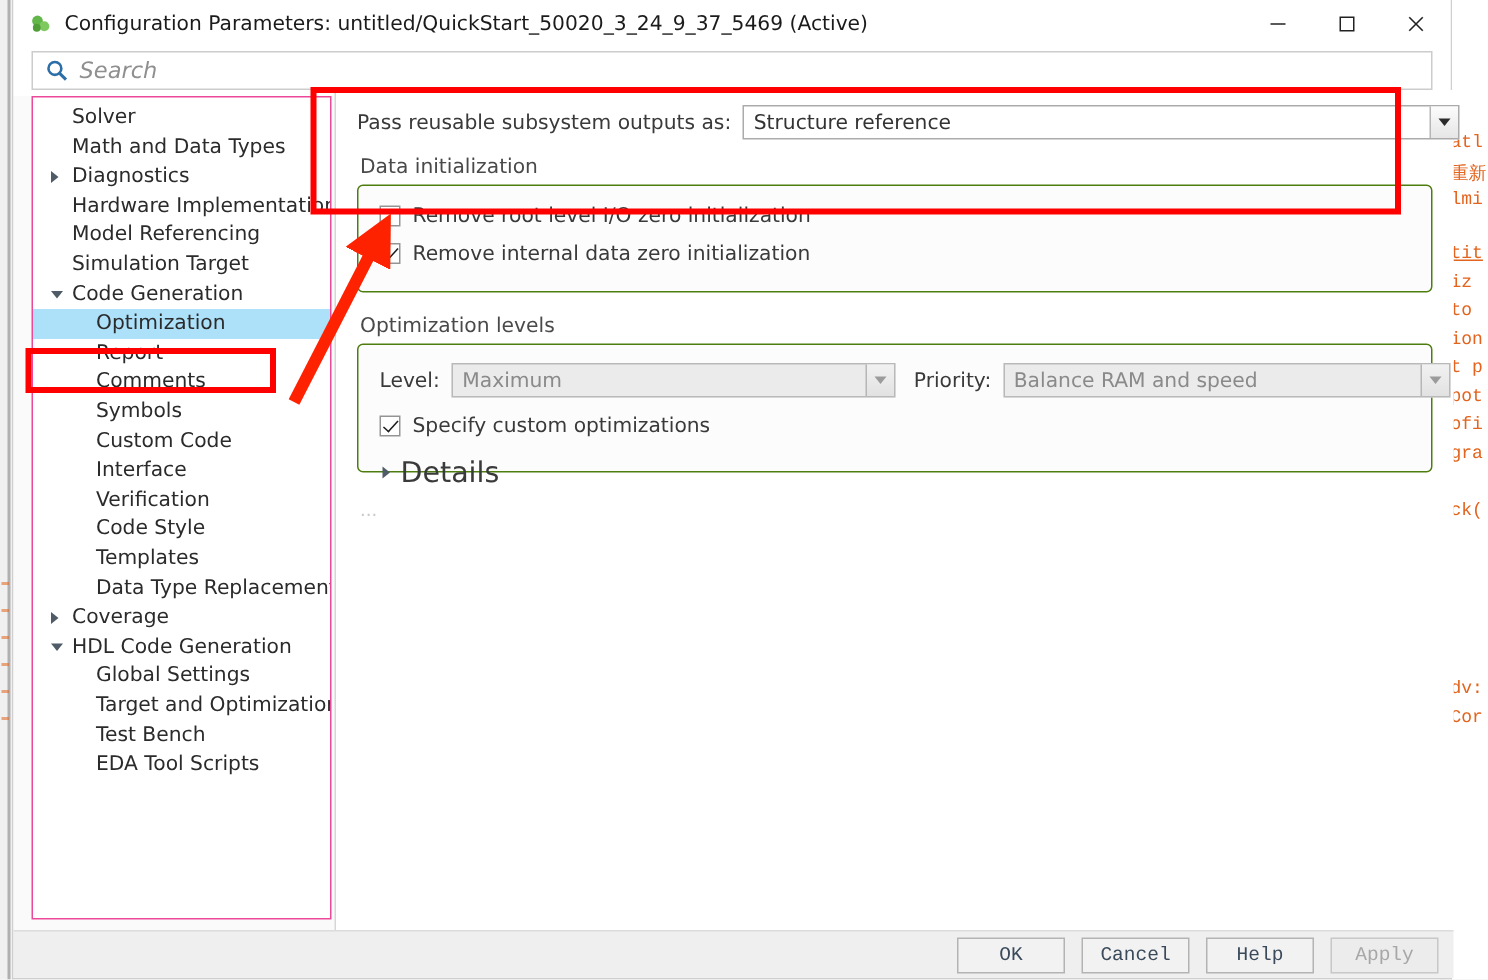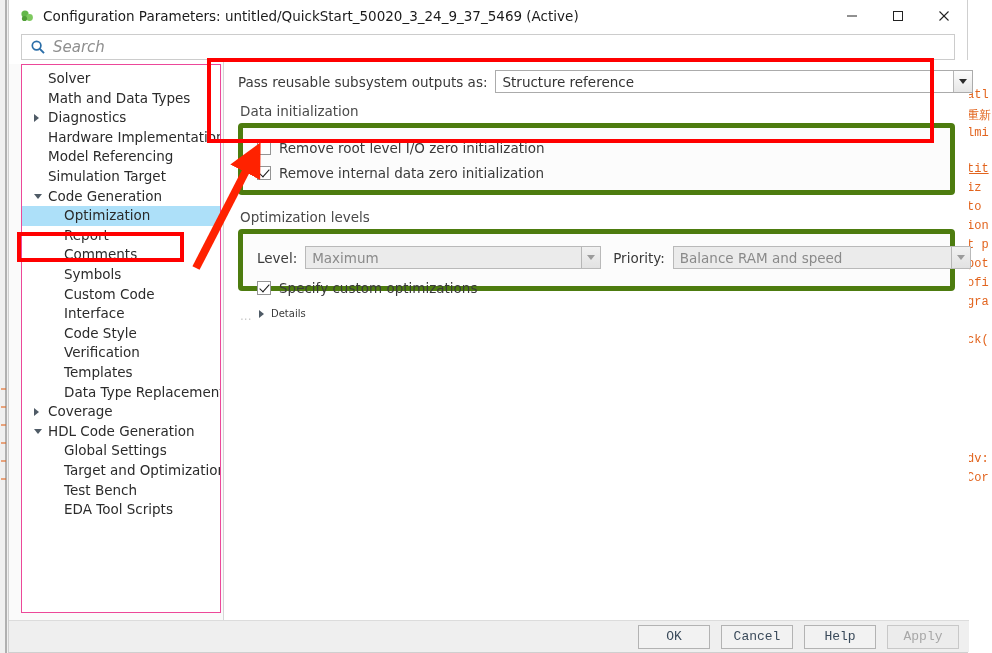--- a/index.html
+++ b/index.html
@@ -242,21 +242,21 @@
   }
 
   
   .group-title {
     font-size: 13.5px;
     color: #4a4a4a;
     margin: 6px 0 4px 2px;
     font-family: "DejaVu Sans", sans-serif;
   }
   .group-box {
-    border: 5px solid #4d7c0f;
+    border: 1px solid #4d7c0f;
     border-radius: 4px;
     background: #fcfcfc;
     padding: 12px 14px 12px 14px;
   }
 
   .check-row {
     display: flex;
     align-items: center;
     margin-bottom: 9px;
   }
@@ -299,21 +299,21 @@
     padding-left: 2px;
   }
   .details-arrow {
     width: 0; height: 0;
     border-left: 5px solid #4f5b66;
     border-top: 4px solid transparent;
     border-bottom: 4px solid transparent;
     margin-right: 7px;
   }
   .details-label {
-    font-size: 10px; color: #3a3a3a;
+    font-size: 19px; color: #3a3a3a;
     font-family: "DejaVu Sans", sans-serif;
   }
 
   .ellipsis-text {
     margin-top: 18px;
     font-size: 12px;
     color: #c9c9c9;
     padding-left: 2px;
     font-family: "DejaVu Sans", sans-serif;
   }
@@ -466,24 +466,24 @@
             <div class="tree-item lvl1">
               <span class="lbl">Symbols</span>
             </div>
             <div class="tree-item lvl1">
               <span class="lbl">Custom Code</span>
             </div>
             <div class="tree-item lvl1">
               <span class="lbl">Interface</span>
             </div>
             <div class="tree-item lvl1">
+              <span class="lbl">Verification</span>
+            </div>
+            <div class="tree-item lvl1">
               <span class="lbl">Code Style</span>
-            </div>
-            <div class="tree-item lvl1">
-              <span class="lbl">Verification</span>
             </div>
             <div class="tree-item lvl1">
               <span class="lbl">Templates</span>
             </div>
             <div class="tree-item lvl1">
               <span class="lbl">Data Type Replacement</span>
             </div>
             <div class="tree-item lvl0">
               <span class="arrow collapsed"></span>
               <span class="lbl">Coverage</span>
@@ -527,21 +527,21 @@
               <span class="checkbox"></span>
               <span class="check-label">Remove root level I/O zero initialization</span>
             </div>
             <div class="check-row">
               <span class="checkbox checked"></span>
               <span class="check-label">Remove internal data zero initialization</span>
             </div>
           </div>
 
           <div class="group-title" style="margin-top:14px">Optimization levels</div>
-          <div class="group-box" style="height:62px">
+          <div class="group-box" style="height:86px">
             <div class="level-row">
               <span class="field-label">Level:</span>
               <div class="combo disabled" style="width:296px">
                 <span class="val">Maximum</span>
                 <span class="combo-btn">
                     <i class="caret"></i>
                   </span>
               </div>
               <span class="field-label" style="margin-left:12px">Priority:</span>
               <div class="combo disabled" style="width:298px">

